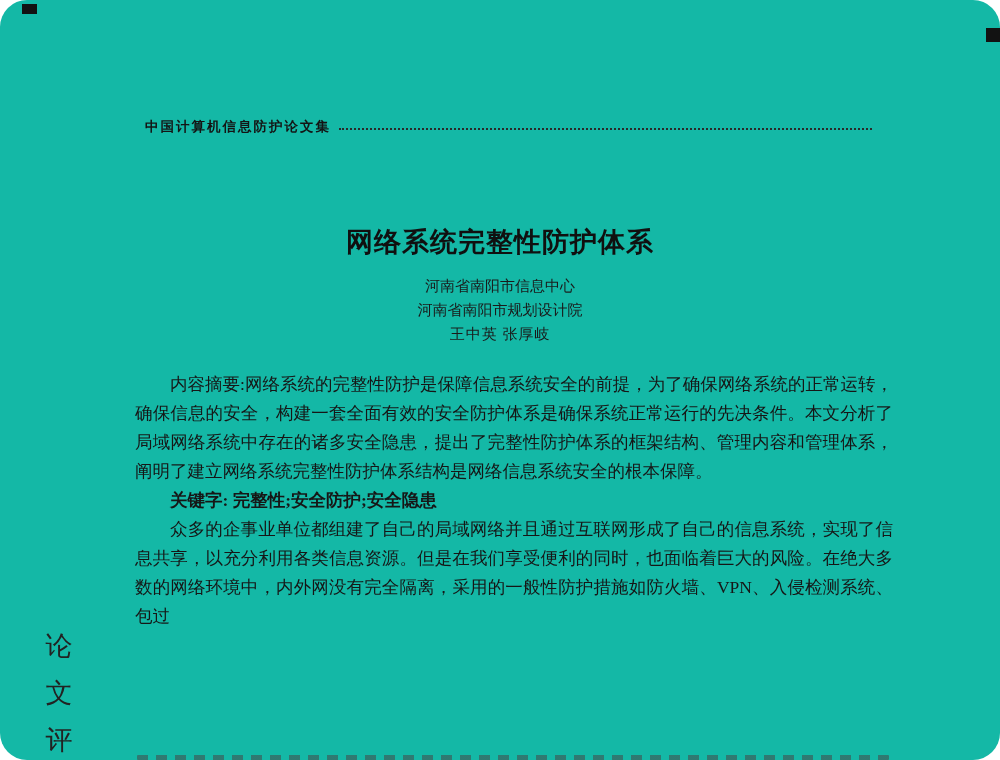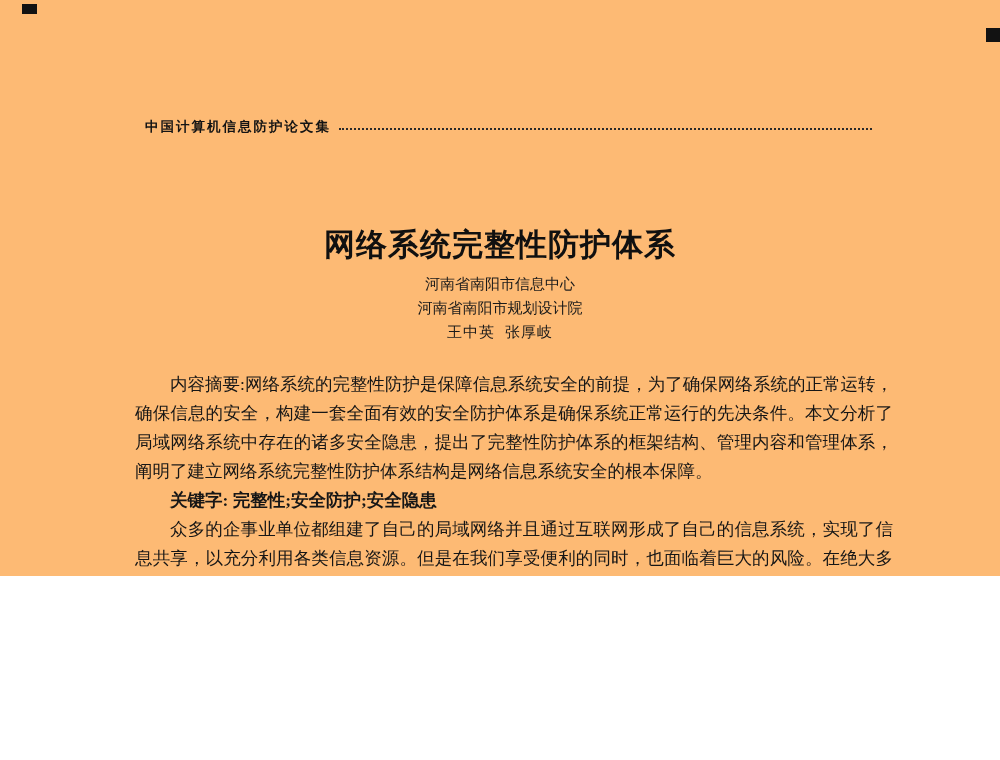--- a/index.html
+++ b/index.html
@@ -1,23 +1,24 @@
 <!DOCTYPE html>
 <html><head>
 <meta charset="utf-8">
 <style>
   html, body { margin: 0; padding: 0; }
   .page {
     position: relative;
     width: 1000px;
-    height: 576px;
-    background: #fdba74;
+    height: 760px;
+    background: #14b8a6;
     overflow: hidden;
     color: #1c1c1c;
     font-family: "Liberation Serif", serif;
+    border-radius: 27px;
   }
   .artifact { position: absolute; background: #121212; }
   .artifact.tl { left: 22px; top: 4px; width: 15px; height: 10px; }
   .artifact.tr { left: 986px; top: 28px; width: 14px; height: 14px; }
 
   .header-row {
     position: absolute;
     left: 145px;
     top: 118px;
     width: 727px;
@@ -40,36 +41,36 @@
     transform: translateY(2px);
   }
 
   .paper-title {
     position: absolute;
     left: 0; right: 0;
     top: 210px;
     text-align: center;
     font-family: "Liberation Sans", sans-serif;
     font-weight: bold;
-    font-size: 31px;
+    font-size: 27px;
     letter-spacing: 1px;
     color: #101010;
     margin-top: 14px;
   }
 
   .byline {
     position: absolute;
     left: 0; right: 0;
     top: 274px;
     text-align: center;
     font-size: 15px;
     line-height: 24px;
     color: #1a1a1a;
   }
-  .byline div { margin: 0; font-family: Liberation Mono, monospace; }
+  .byline div { margin: 0; }
   .authors { margin-top: 1px; letter-spacing: 1px; }
 
   .content {
     position: absolute;
     left: 135px;
     top: 370px;
     width: 758px;
     font-size: 17.5px;
     line-height: 29px;
     text-align: justify;

